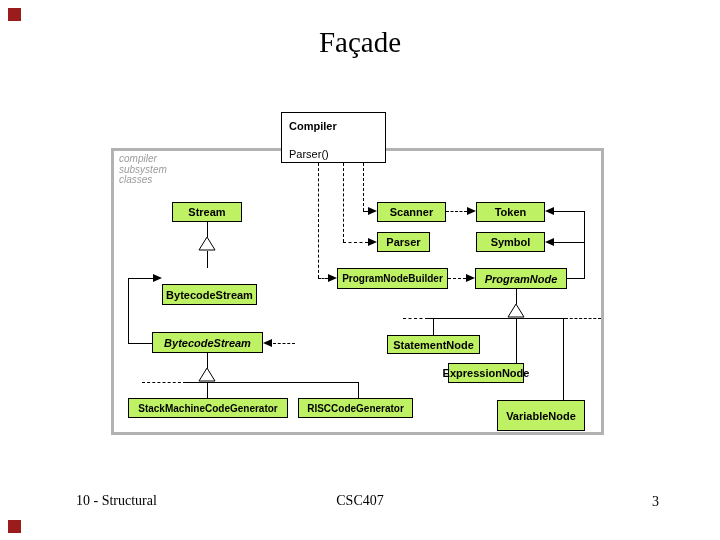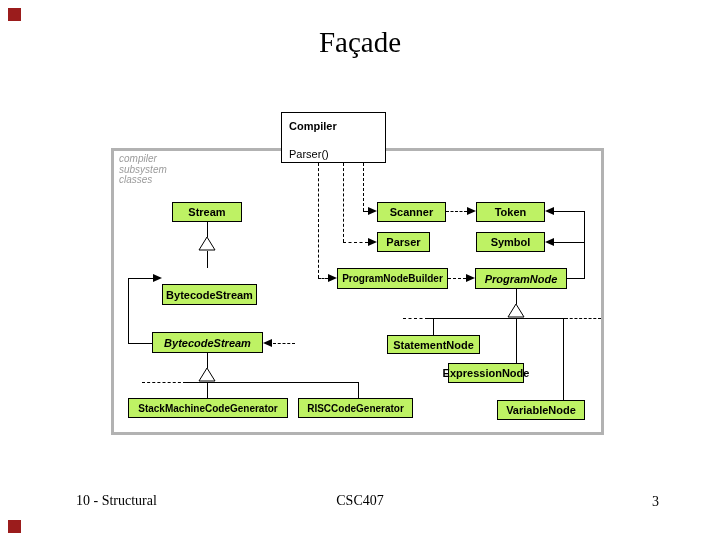--- a/index.html
+++ b/index.html
@@ -126,19 +126,19 @@
   <div class="cbox" style="left:377px;top:232px;width:53px;height:20px">Parser</div>
   <div class="cbox" style="left:476px;top:232px;width:69px;height:20px">Symbol</div>
   <div class="cbox" style="left:162px;top:284px;width:95px;height:21px">BytecodeStream</div>
   <div class="cbox sm" style="left:337px;top:268px;width:111px;height:21px">ProgramNodeBuilder</div>
   <div class="cbox it" style="left:475px;top:268px;width:92px;height:21px">ProgramNode</div>
   <div class="cbox it" style="left:152px;top:332px;width:111px;height:21px">BytecodeStream</div>
   <div class="cbox" style="left:387px;top:335px;width:93px;height:19px">StatementNode</div>
   <div class="cbox" style="left:448px;top:363px;width:76px;height:20px">ExpressionNode</div>
   <div class="cbox sm" style="left:128px;top:398px;width:160px;height:20px">StackMachineCodeGenerator</div>
   <div class="cbox sm" style="left:298px;top:398px;width:115px;height:20px">RISCCodeGenerator</div>
-  <div class="cbox" style="left:497px;top:400px;width:88px;height:20px">VariableNode</div>
+  <div class="cbox" style="left:497px;top:400px;width:88px;height:31px">VariableNode</div>
 
   <div class="foot l">10 - Structural</div>
   <div class="foot c">CSC407</div>
   <div class="foot r">3</div>
 
 </div>
 
 </body></html>

